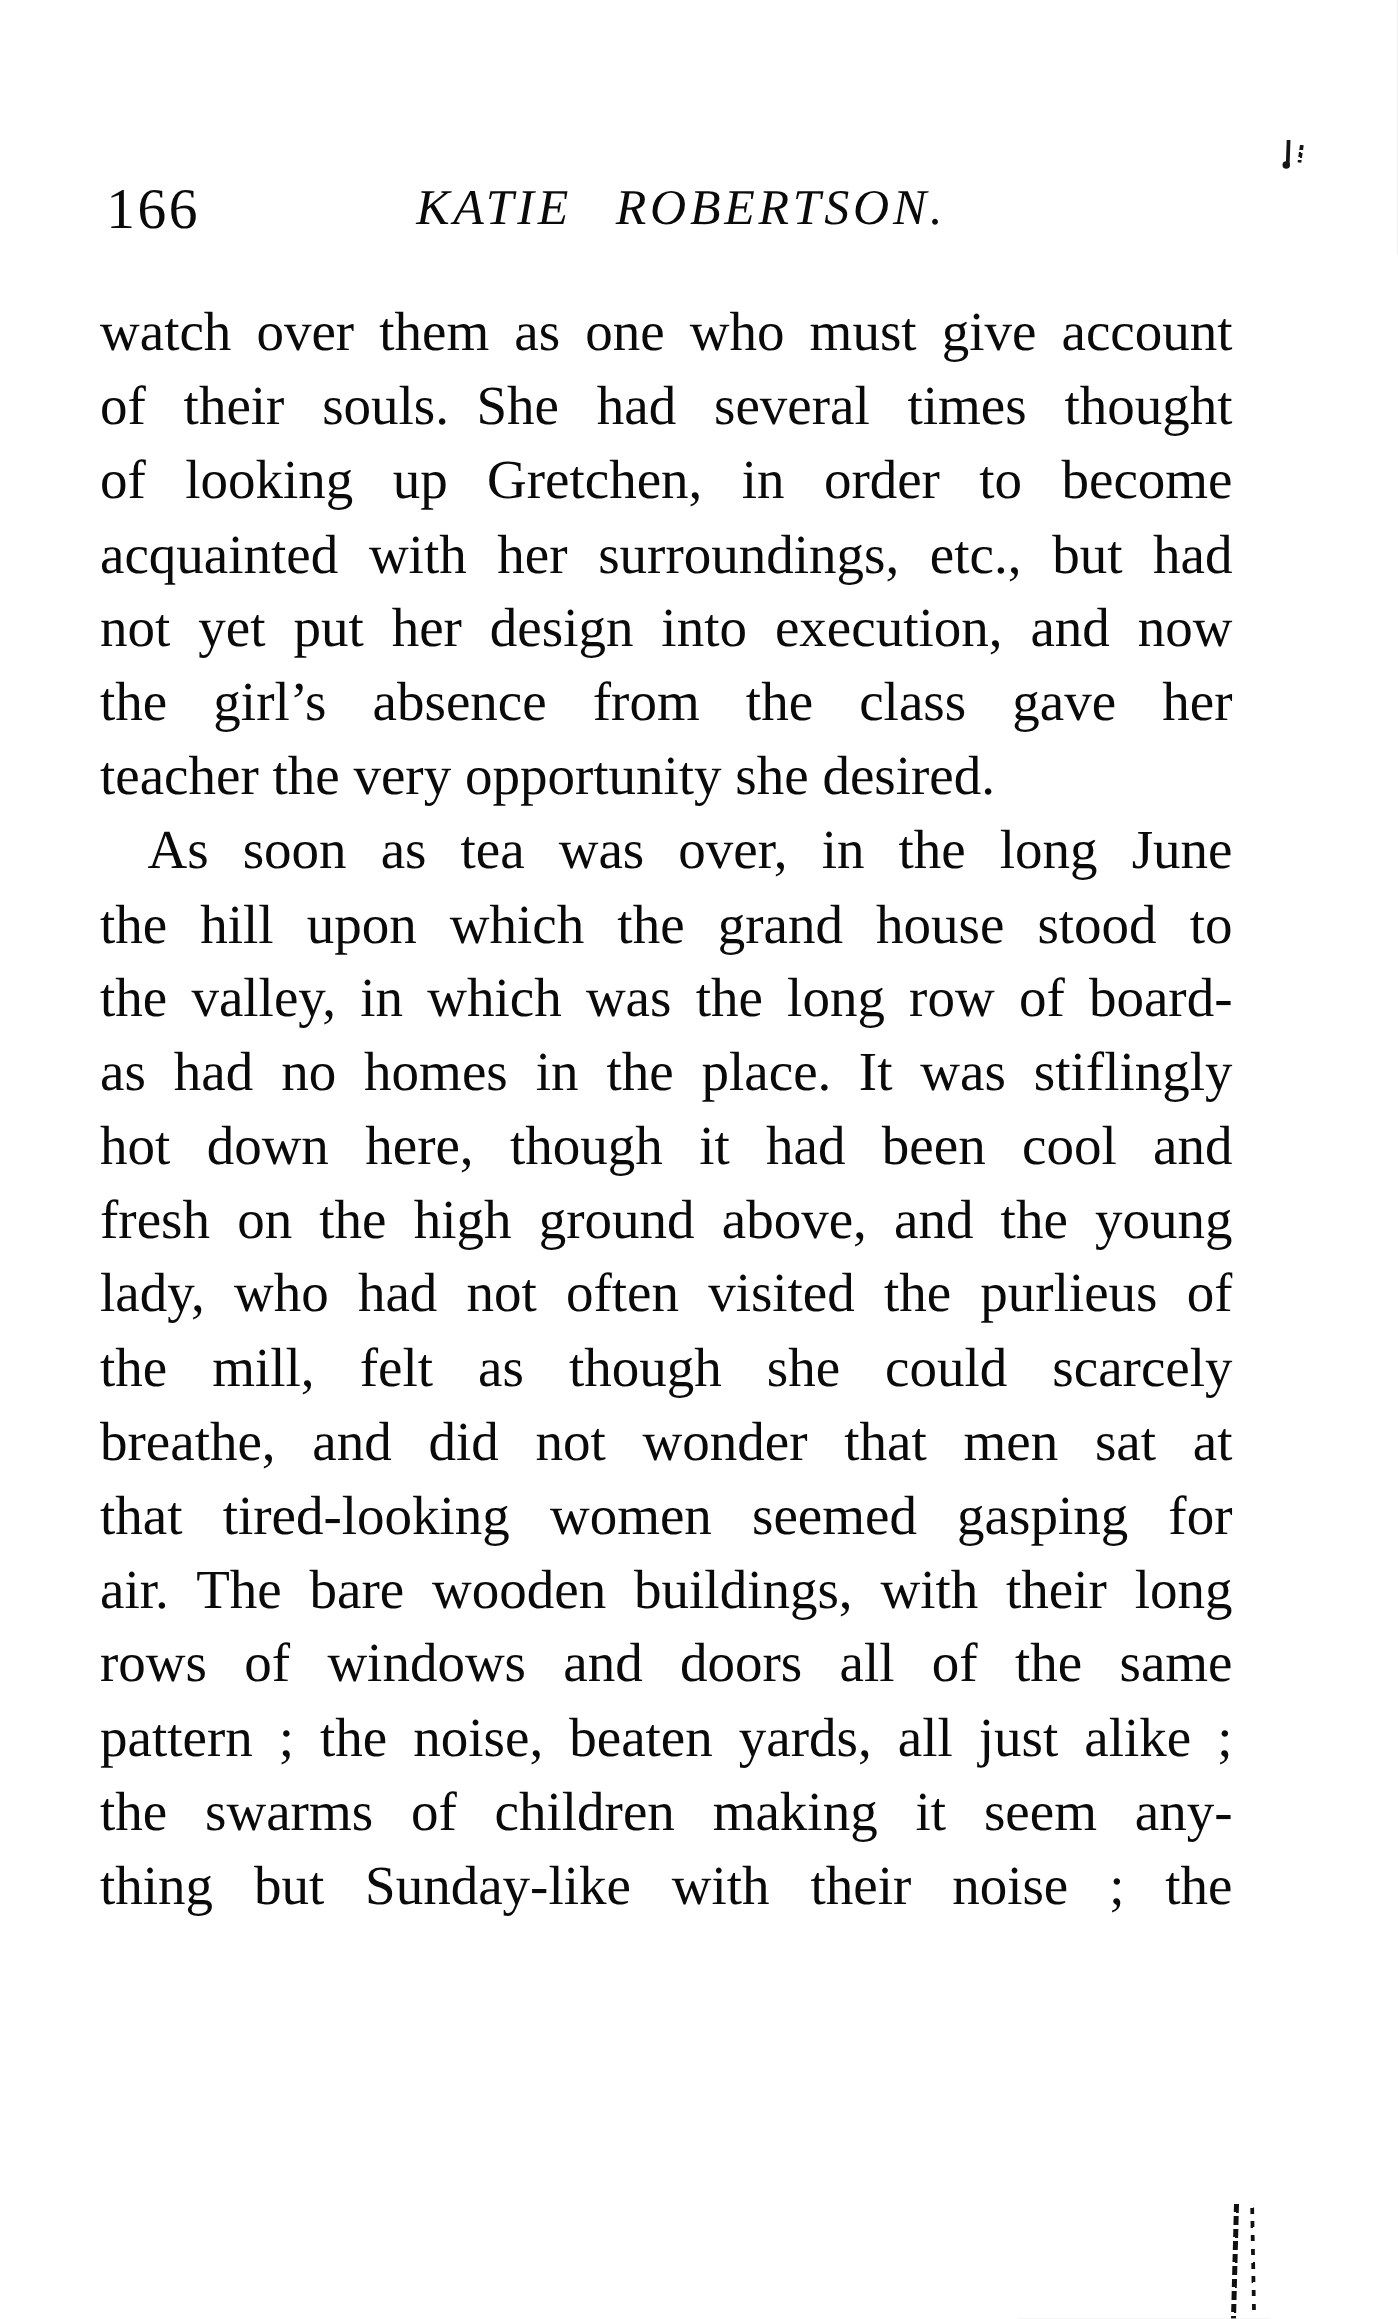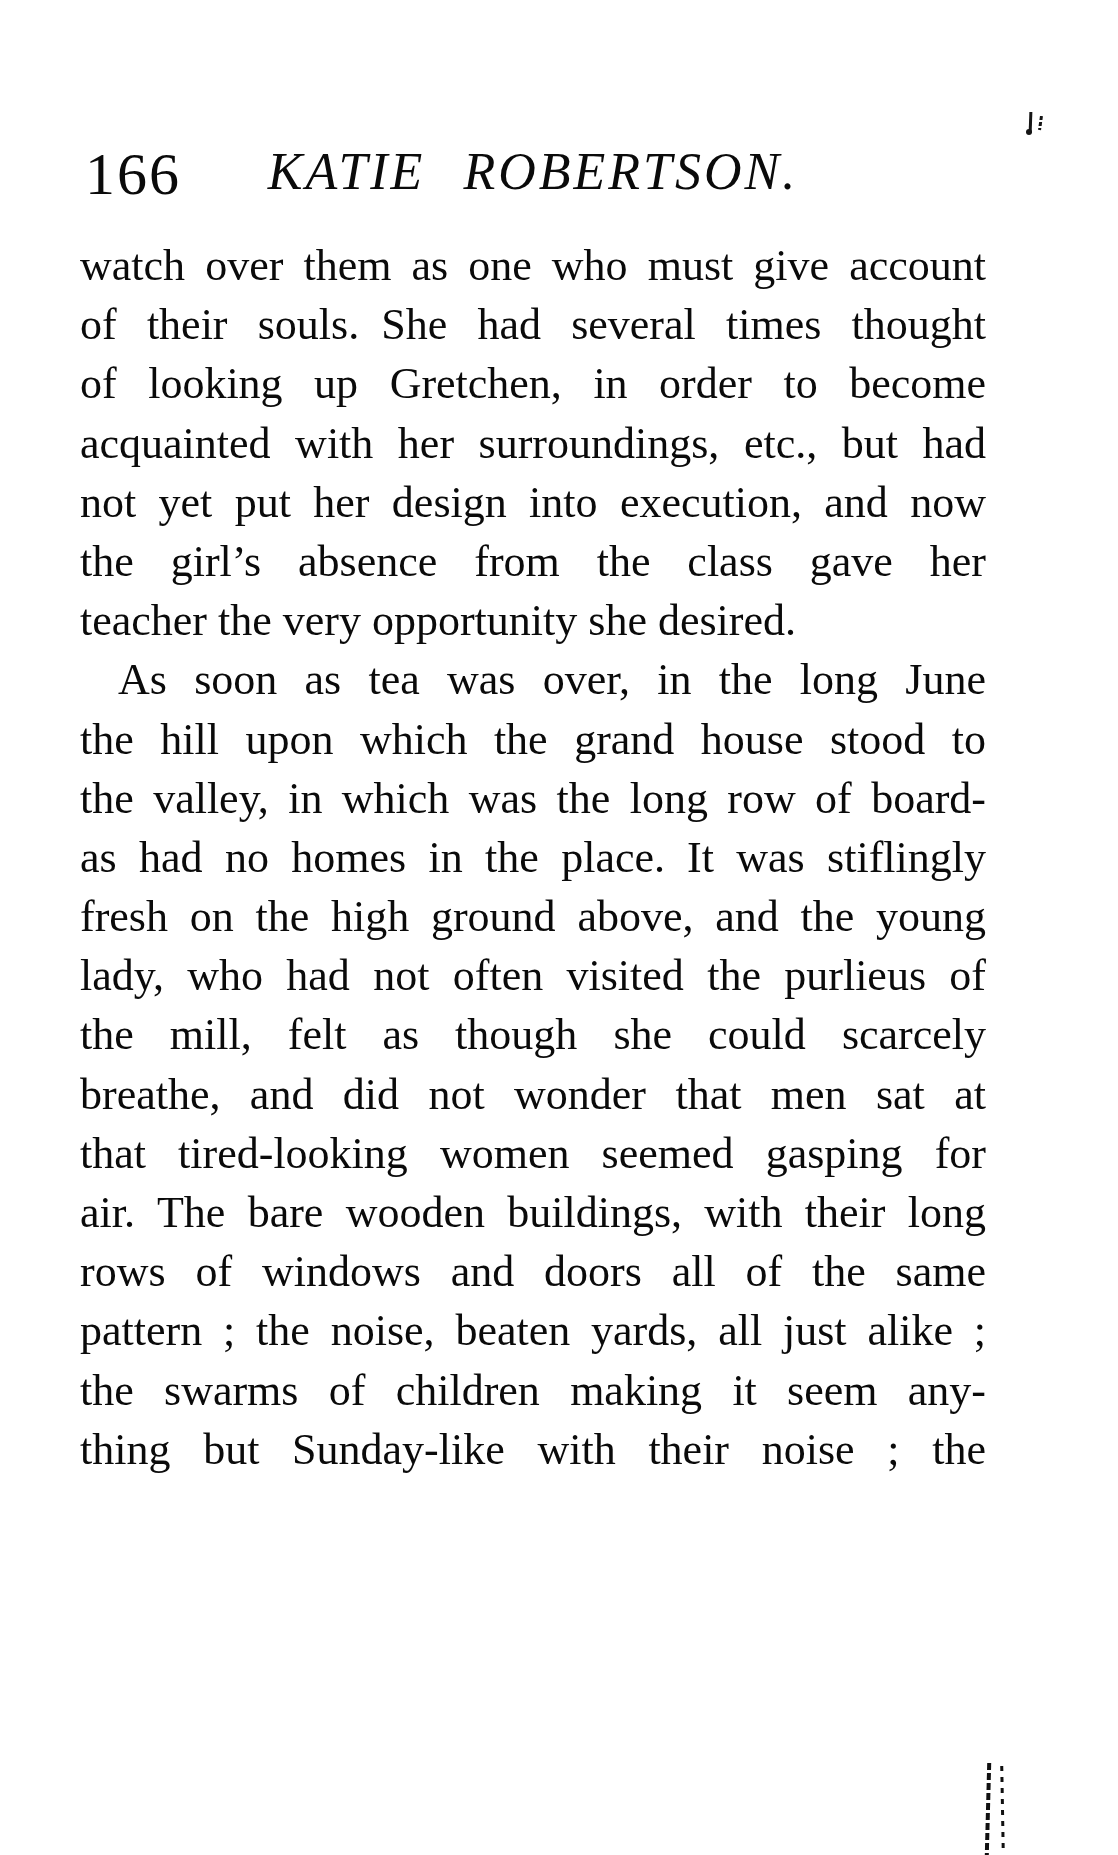--- a/index.html
+++ b/index.html
@@ -14,32 +14,32 @@
     margin: 0 auto;
     background: #ffffff;
     color: #0a0a0a;
     font-family: "Liberation Serif", "DejaVu Serif", serif;
     overflow: hidden;
   }
   .folio {
     position: absolute;
     left: 85px;
     top: 144px;
-    font-size: 60px;
+    font-size: 46px;
     line-height: 1;
     letter-spacing: 2px;
   }
   .running-header {
     position: absolute;
-    left: 80px;
+    left: 92px;
     top: 146px;
     width: 906px;
     text-align: center;
     font-style: italic;
-    font-size: 52px;
+    font-size: 40px;
     line-height: 1;
     letter-spacing: 3px;
     word-spacing: 22px;
     white-space: nowrap;
   }
   .text-block {
     position: absolute;
     left: 80px;
     top: 236px;
     width: 906px;
@@ -102,20 +102,21 @@
     <div class="line">of their souls. She had several times thought</div>
     <div class="line">of looking up Gretchen, in order to become</div>
     <div class="line">acquainted with her surroundings, etc., but had</div>
     <div class="line">not yet put her design into execution, and now</div>
     <div class="line">the girl’s absence from the class gave her</div>
     <div class="line end-para">teacher the very opportunity she desired.</div>
     <div class="line indent">As soon as tea was over, in the long June</div>
     <div class="line">the hill upon which the grand house stood to</div>
     <div class="line">the valley, in which was the long row of board-</div>
     <div class="line">as had no homes in the place. It was stiflingly</div>
+    <div class="line">hot down here, though it had been cool and</div>
     <div class="line">fresh on the high ground above, and the young</div>
     <div class="line">lady, who had not often visited the purlieus of</div>
     <div class="line">the mill, felt as though she could scarcely</div>
     <div class="line">breathe, and did not wonder that men sat at</div>
     <div class="line">that tired-looking women seemed gasping for</div>
     <div class="line">air. The bare wooden buildings, with their long</div>
     <div class="line">rows of windows and doors all of the same</div>
     <div class="line">pattern ; the noise, beaten yards, all just alike ;</div>
     <div class="line">the swarms of children making it seem any-</div>
     <div class="line">thing but Sunday-like with their noise ; the</div>

